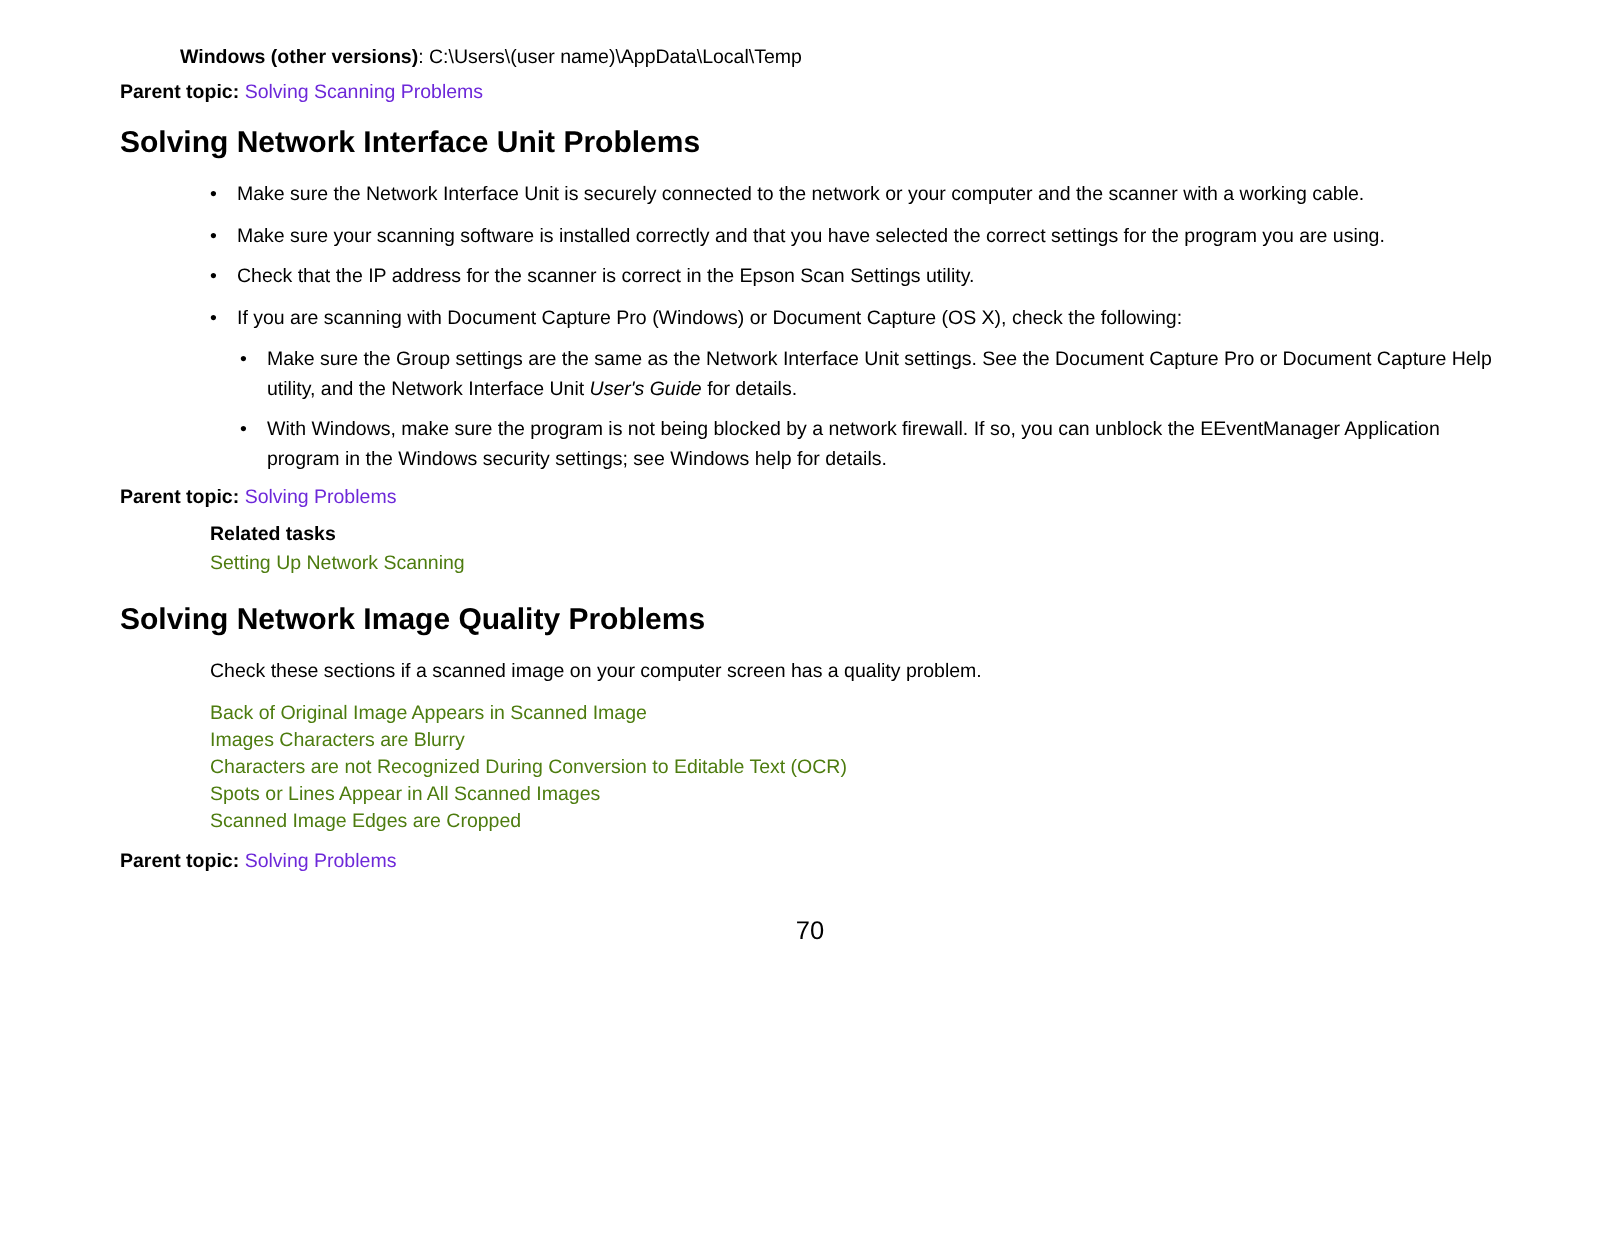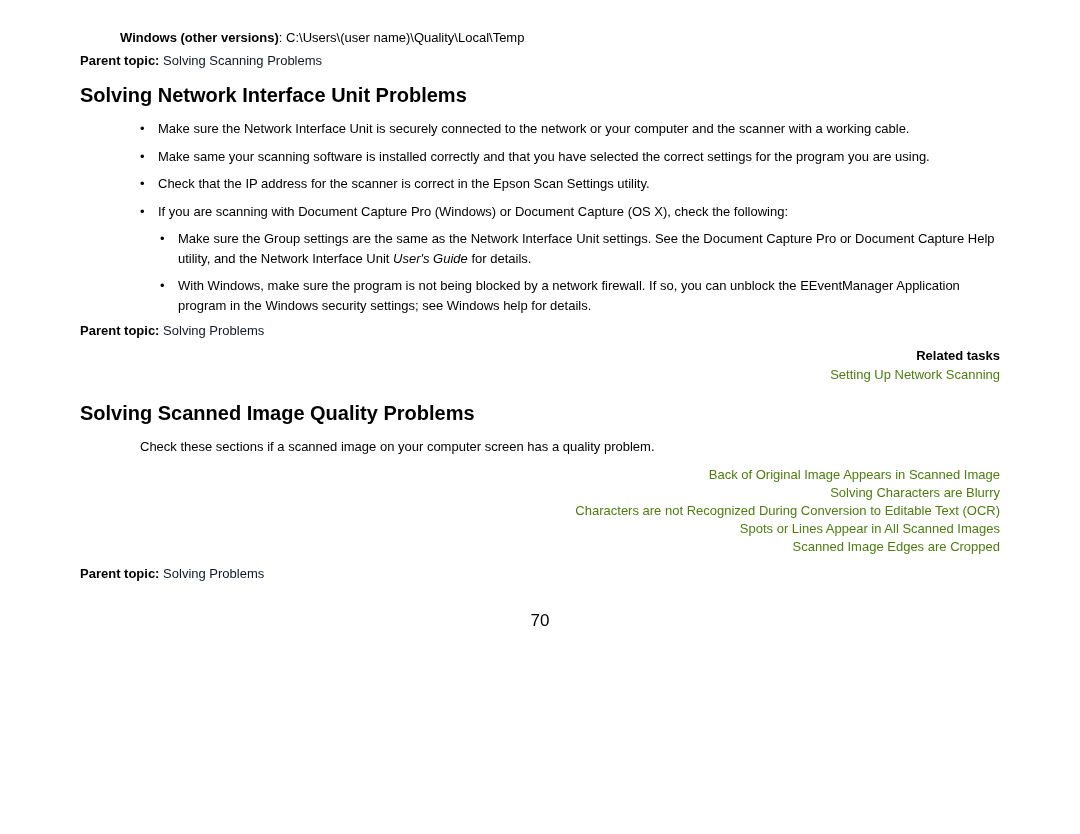--- a/index.html
+++ b/index.html
@@ -26,21 +26,21 @@
     .windows-bullet span.bold {
       font-weight: bold;
     }
 
     .parent-topic {
       font-weight: bold;
       margin-bottom: 16px;
     }
 
     .parent-topic a {
-      color: #0f172a;
+      color: #6d28d9;
       text-decoration: none;
       font-weight: normal;
     }
 
     .section-heading {
       font-size: 20px;
       font-weight: bold;
       margin-bottom: 12px;
       margin-top: 8px;
     }
@@ -89,61 +89,60 @@
     .link {
       color: #4d7c0f;
       text-decoration: none;
       display: block;
       margin-bottom: 3px;
     }
 
     .related-section {
       margin-left: 60px;
       margin-bottom: 12px;
-      text-align: right;
     }
 
     .page-number {
       text-align: center;
       margin-top: 30px;
       font-size: 17px;
     }
 
     .parent-topic-area {
       margin-bottom: 10px;
     }
 
     .section-block {
       margin-bottom: 20px;
     }
   </style>
 </head>
 <body>
 
 <div class="windows-bullet">
-  <span class="bold">Windows (other versions)</span><span>: C:\Users\(user name)\Quality\Local\Temp</span>
+  <span class="bold">Windows (other versions)</span><span>: C:\Users\(user name)\AppData\Local\Temp</span>
 </div>
 
 <div class="parent-topic">
   <span>Parent topic:</span>
   <a href="#" class="link" style="display:inline;">Solving Scanning Problems</a>
 </div>
 
 <div class="section-block">
   <h2 class="section-heading">Solving Network Interface Unit Problems</h2>
 
 
   <div class="bullet-list">
     <div class="bullet-item">
       <span class="bullet-dot">•</span>
       <span class="bullet-text">Make sure the Network Interface Unit is securely connected to the network or your computer and the scanner with a working cable.</span>
     </div>
     <div class="bullet-item">
       <span class="bullet-dot">•</span>
-      <span class="bullet-text">Make same your scanning software is installed correctly and that you have selected the correct settings for the program you are using.</span>
+      <span class="bullet-text">Make sure your scanning software is installed correctly and that you have selected the correct settings for the program you are using.</span>
     </div>
     <div class="bullet-item">
       <span class="bullet-dot">•</span>
       <span class="bullet-text">Check that the IP address for the scanner is correct in the Epson Scan Settings utility.</span>
     </div>
     <div class="bullet-item">
       <span class="bullet-dot">•</span>
       <span class="bullet-text">If you are scanning with Document Capture Pro (Windows) or Document Capture (OS X), check the following:</span>
     </div>
 
@@ -168,27 +167,27 @@
     </span>
   </div>
 
   <div class="related-section">
     <div class="related-tasks-label">Related tasks</div>
     <a href="#" class="link">Setting Up Network Scanning</a>
   </div>
 </div>
 
 <div class="section-block">
-  <h2 class="section-heading">Solving Scanned Image Quality Problems</h2>
+  <h2 class="section-heading">Solving Network Image Quality Problems</h2>
 
   <div class="intro-text">Check these sections if a scanned image on your computer screen has a quality problem.</div>
 
   <div class="related-section">
     <a href="#" class="link">Back of Original Image Appears in Scanned Image</a>
-    <a href="#" class="link">Solving Characters are Blurry</a>
+    <a href="#" class="link">Images Characters are Blurry</a>
     <a href="#" class="link">Characters are not Recognized During Conversion to Editable Text (OCR)</a>
     <a href="#" class="link">Spots or Lines Appear in All Scanned Images</a>
     <a href="#" class="link">Scanned Image Edges are Cropped</a>
   </div>
 
   <div class="parent-topic-area">
     <span class="parent-topic">
       <span>Parent topic:</span>
       <a href="#" class="link" style="display:inline;">Solving Problems</a>
     </span>

